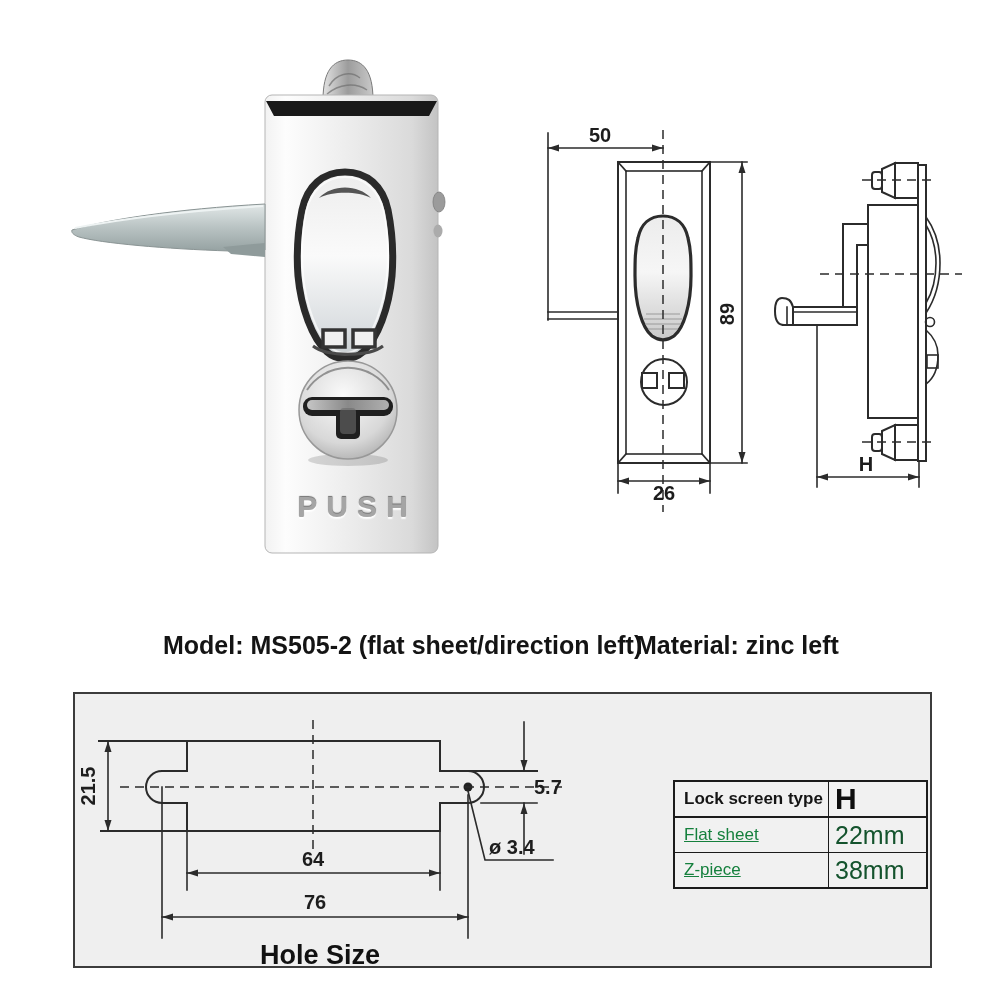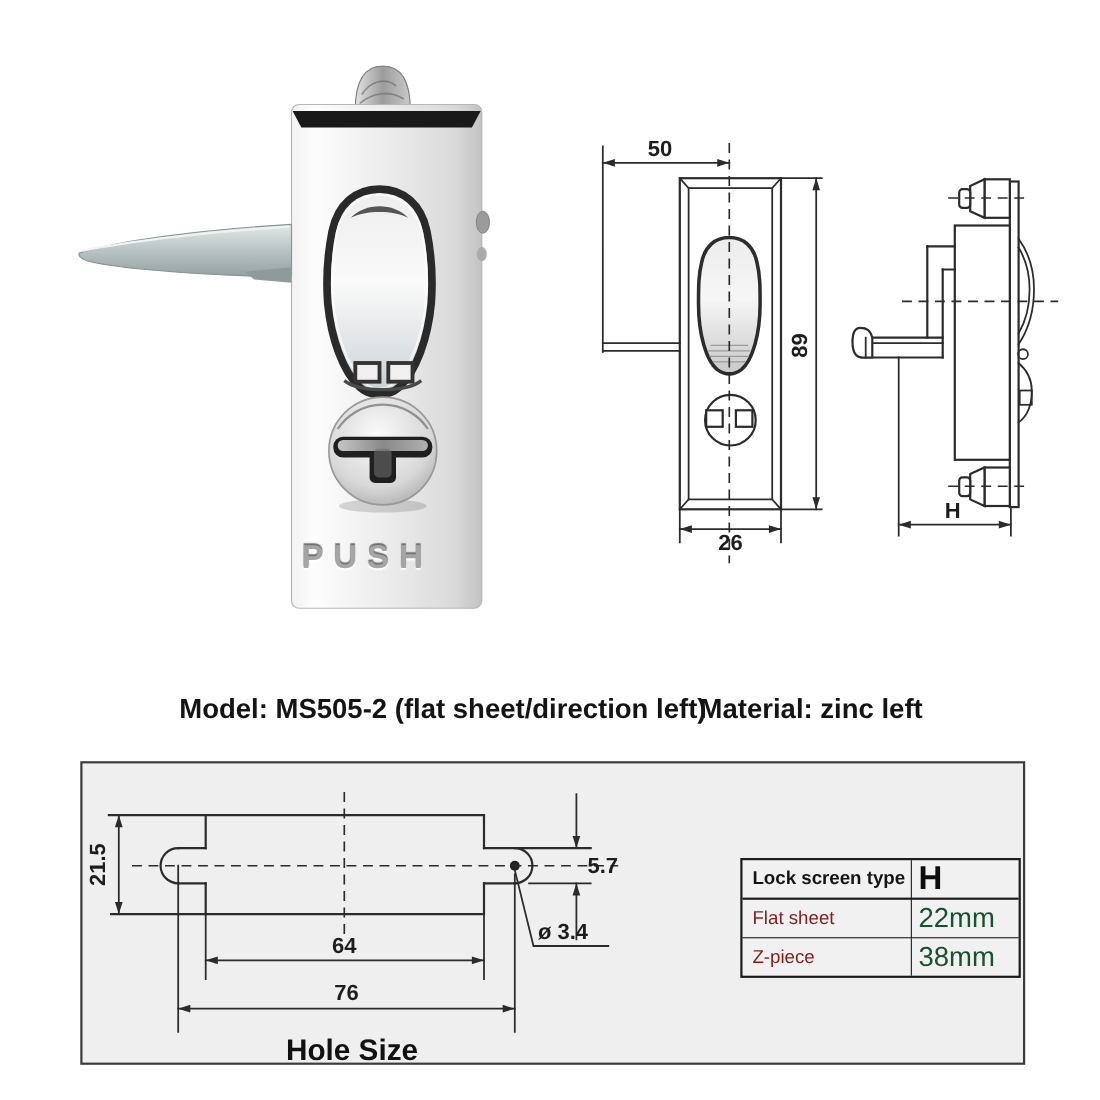--- a/index.html
+++ b/index.html
@@ -36,27 +36,27 @@
     border:2.5px solid #1b1b1b; background:#f1f1f1;
     display:grid; grid-template-columns:154px 1fr; grid-template-rows:36px 35px 1fr;
     box-sizing:border-box;
   }
   .spec-cell { display:flex; align-items:center; padding-left:9px; box-sizing:border-box;
     border-right:1.5px solid #1b1b1b; border-bottom:1.5px solid #1b1b1b; overflow:hidden; }
   .spec-cell.vcol { border-right:none; padding-left:6px; }
   .spec-cell.r1 { border-bottom:2.5px solid #1b1b1b; }
   .spec-cell.r3 { border-bottom:none;align-items:center; }
   .cell-label1 { font-weight:700; font-size:17px; color:#151515; }
-  .cell-label  { font-size:17px; color:#7f1d1d; }
+  .cell-label  { font-size:17px; color:#15803d;text-decoration:underline; }
   .cell-val1   { font-weight:700; font-size:30px; color:#0e0e0e; }
   .cell-val    { font-size:25px; color:#14532d; }
 
   
   .push-label {
-    left:265px; top:490px; width:175px; text-align:left;
+    left:265px; top:490px; width:175px; text-align:center;
     font-size:30px; font-weight:700; letter-spacing:9px; text-indent:9px;
     color:#a5a5a5; text-shadow:0 -1.5px 1px #707070, 0 2px 1.5px #ffffff;
   }
 </style>
 </head>
 <body style="background: rgb(255, 255, 255);">
 
 <svg class="abs" style="left:55px; top:50px;" width="420" height="520" viewBox="0 0 420 520">
   <defs>
     <linearGradient id="bodyGrad" x1="0" y1="0" x2="1" y2="0">

